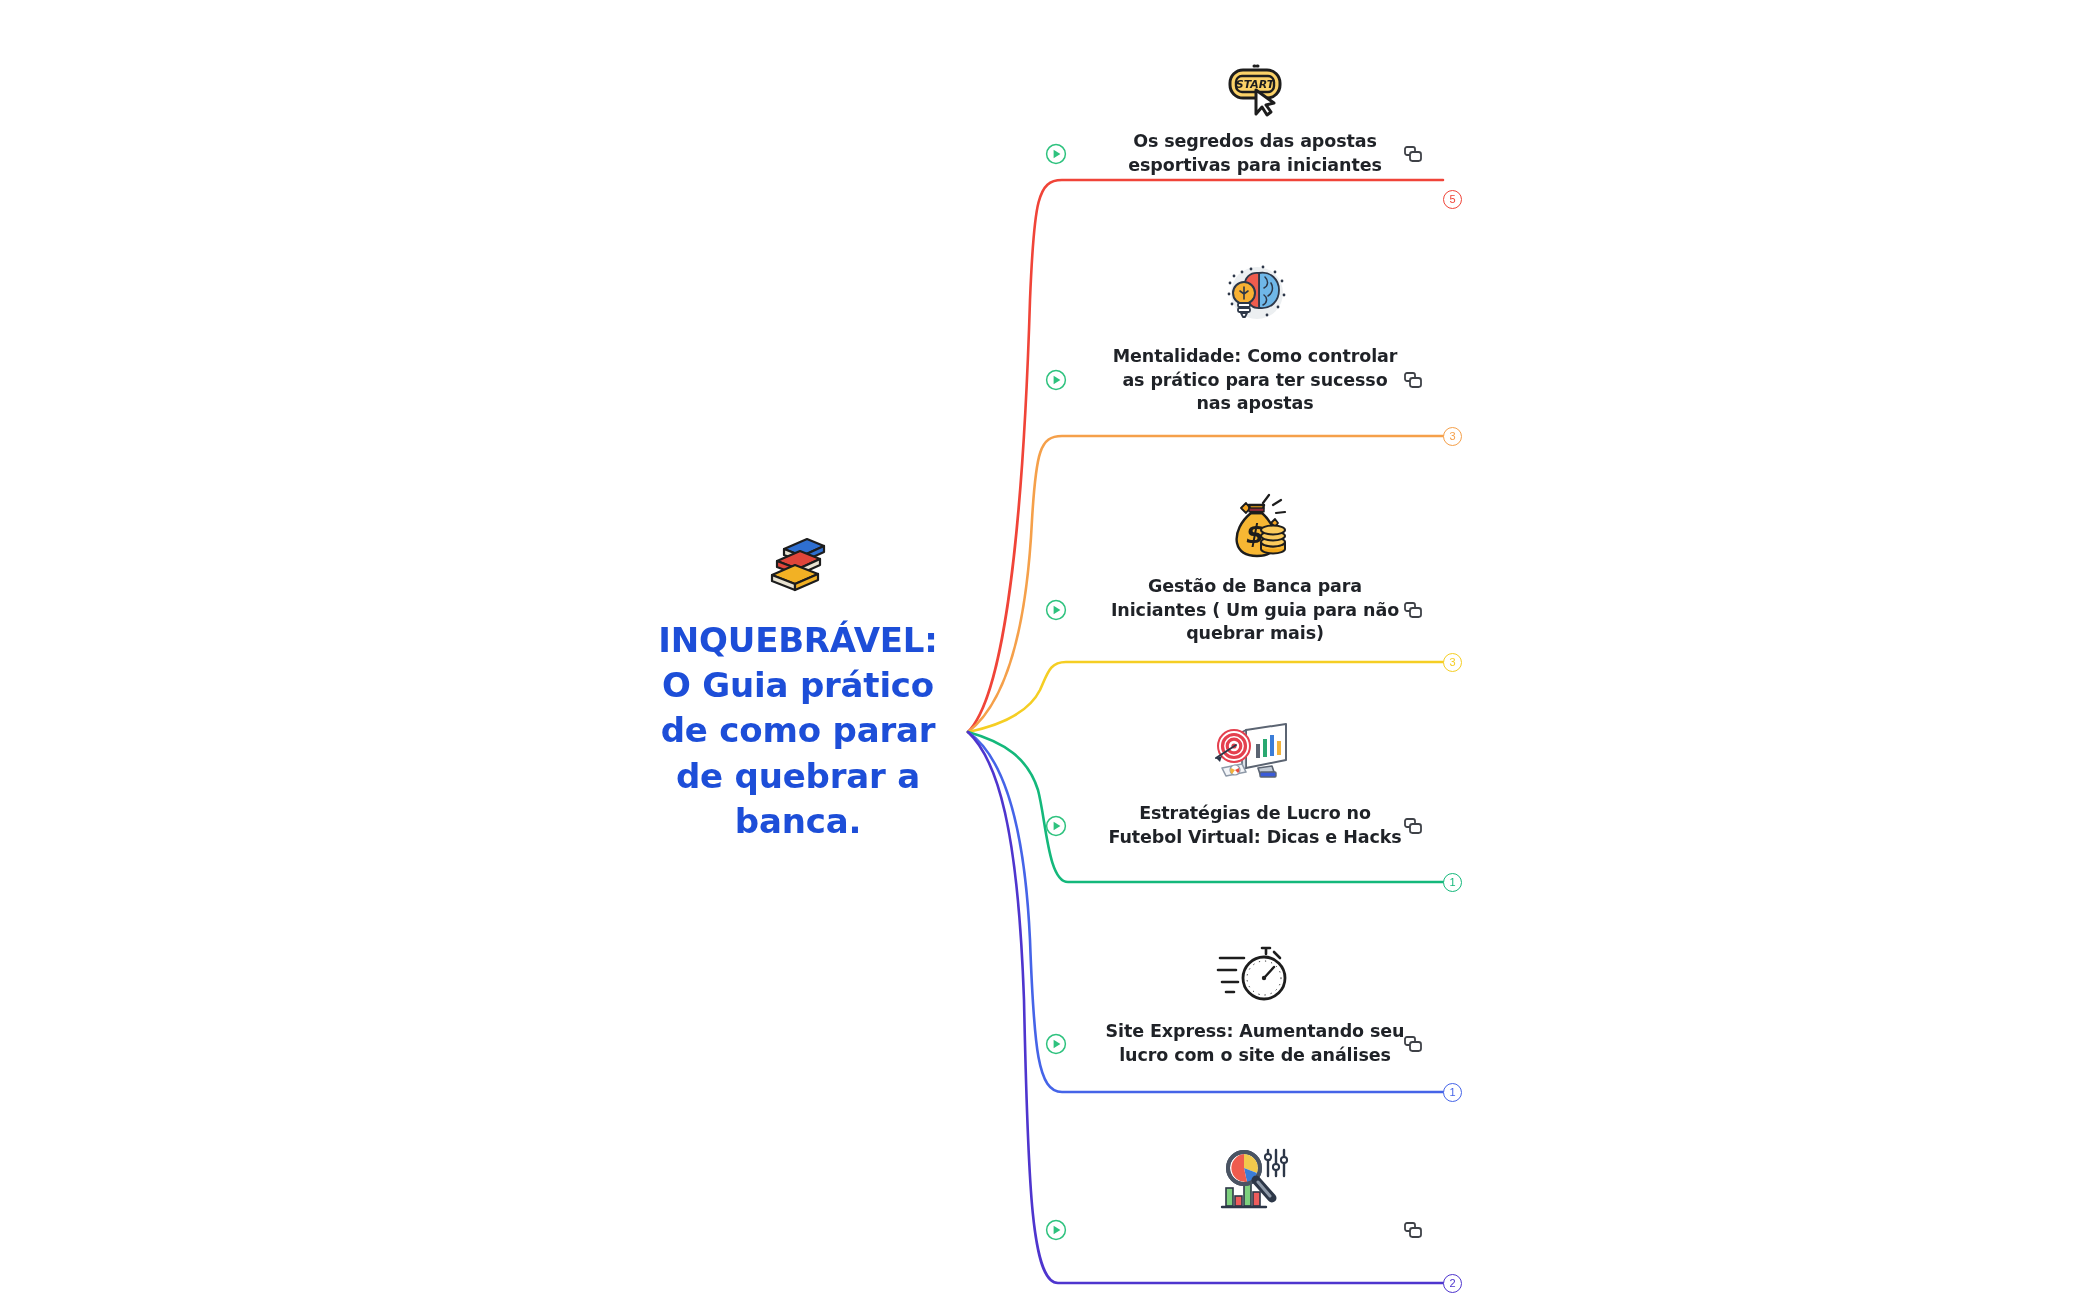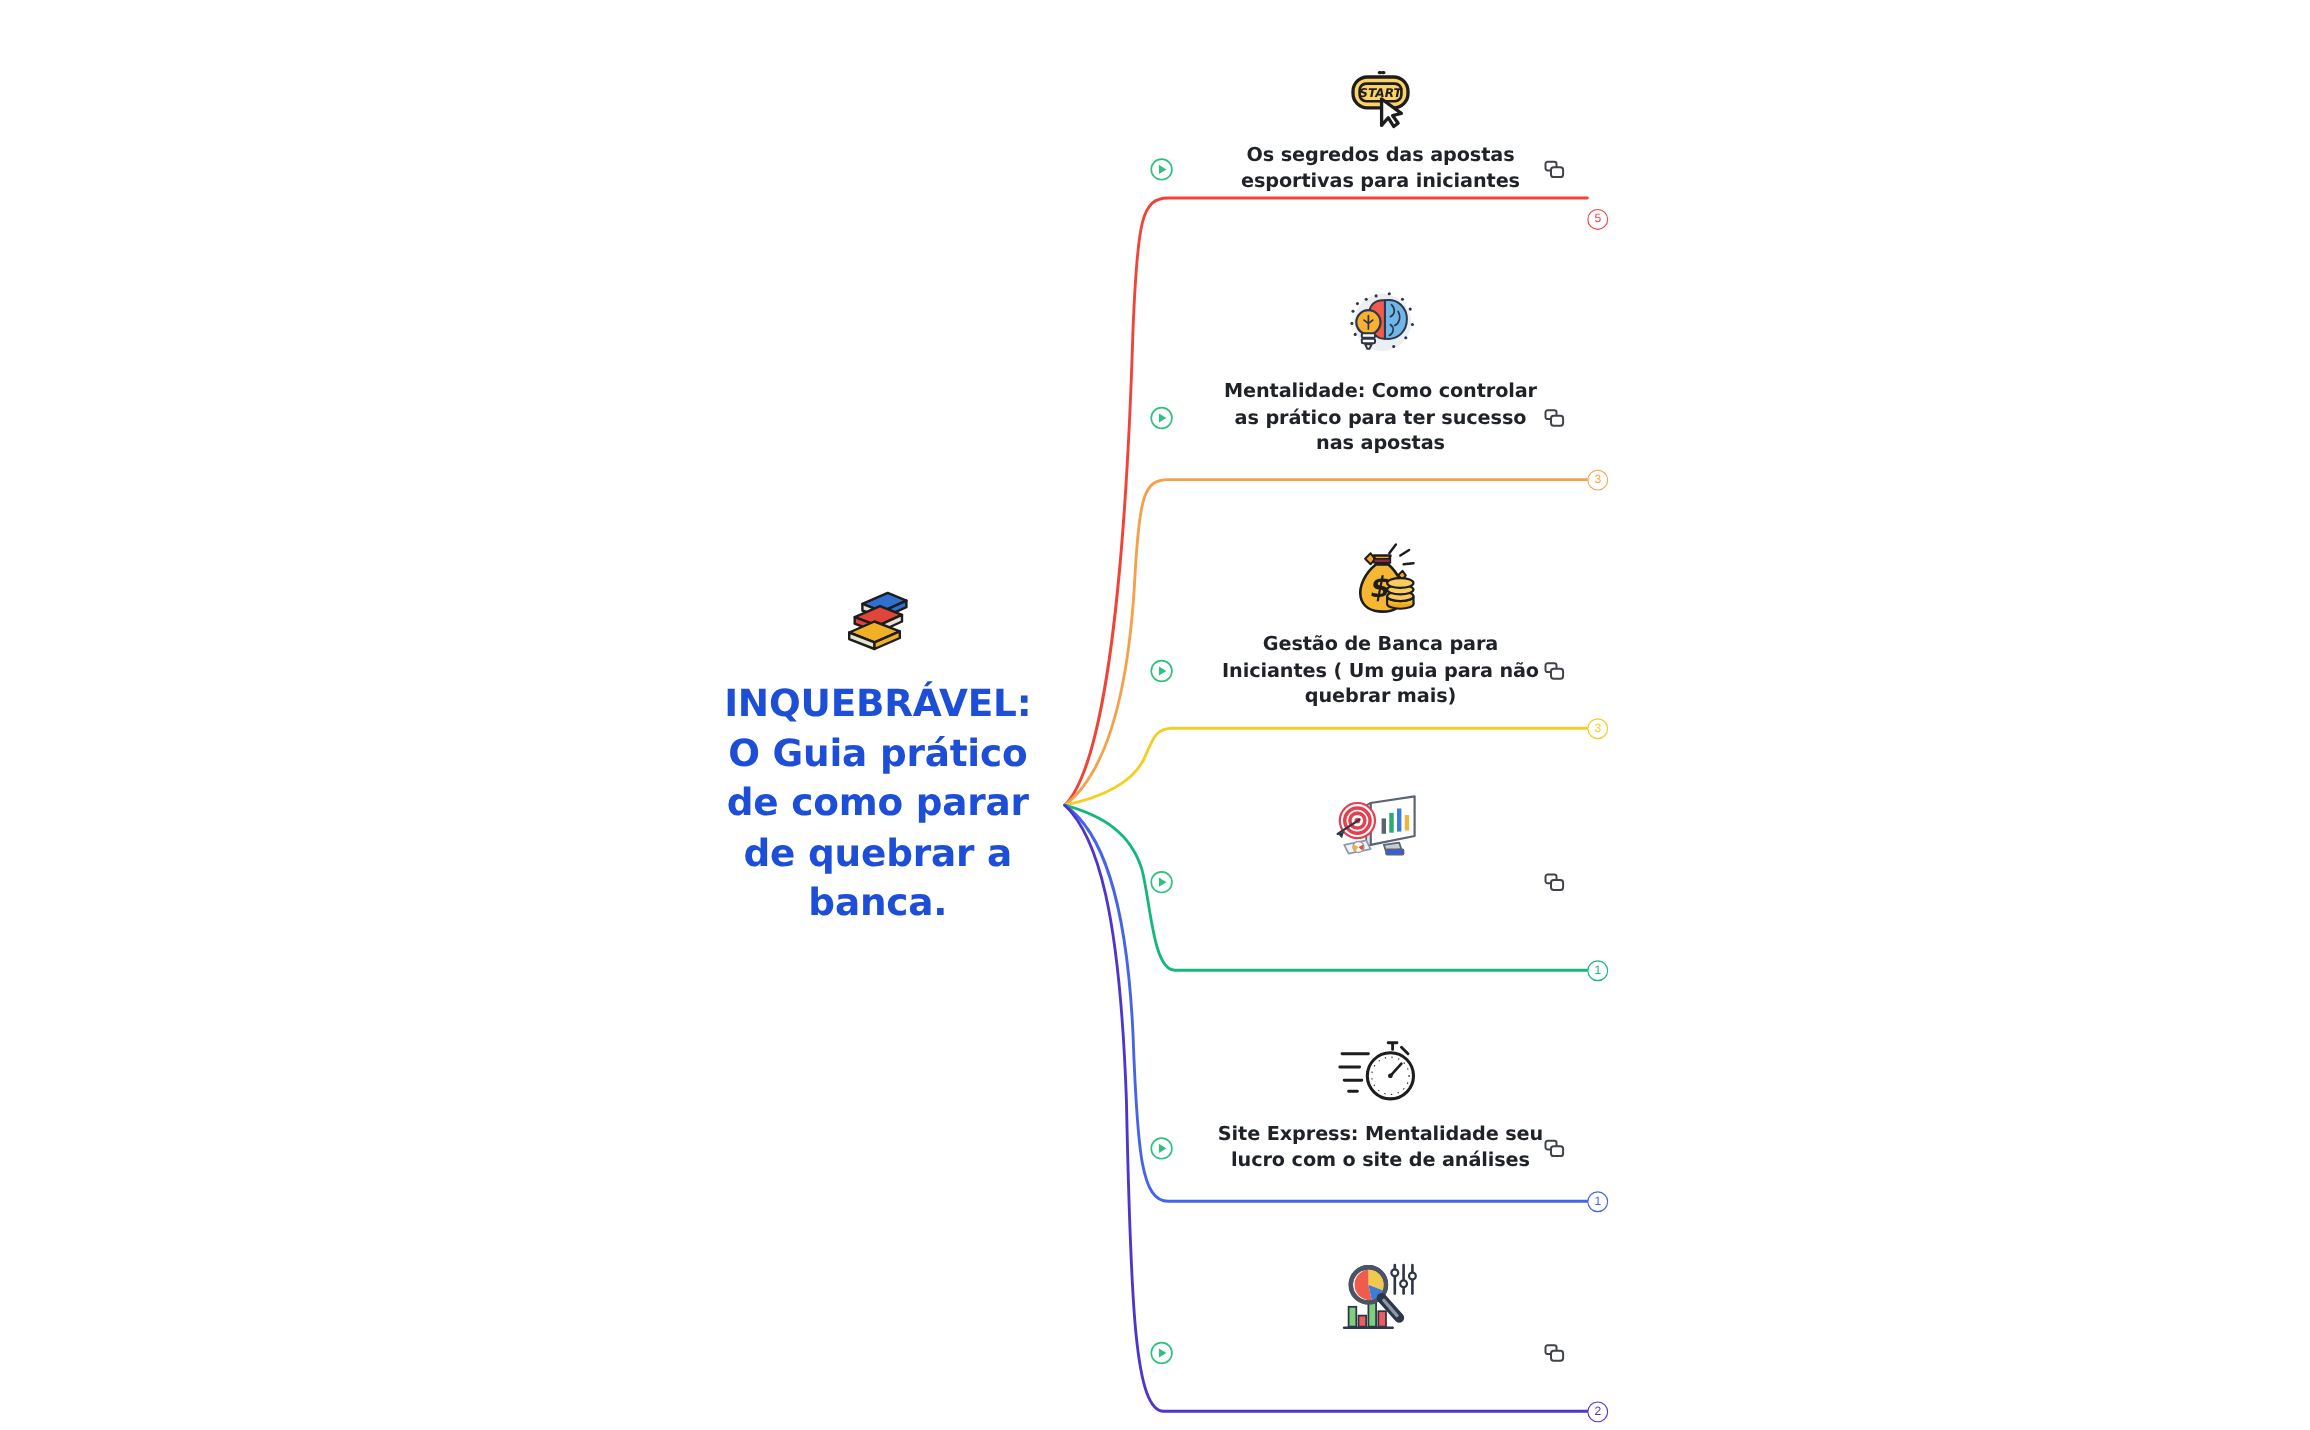--- a/index.html
+++ b/index.html
@@ -316,20 +316,21 @@
         <path d="M4 40 L10 38 L8 44 Z" fill="#2d3748"></path>
       </svg>
     </div>
     <div class="branch-row">
       <span class="play-btn">
         <svg width="22" height="22" viewBox="0 0 22 22">
           <circle cx="11" cy="11" r="9.4" fill="none" stroke="#2EC27E" stroke-width="1.5"></circle>
           <path d="M8.6 6.8 L15.4 11 L8.6 15.2 Z" fill="#2EC27E"></path>
         </svg>
       </span>
+      <span class="branch-label">Estratégias de Lucro no Futebol Virtual: Dicas e Hacks</span>
       <span class="copy-btn">
         <svg width="20" height="20" viewBox="0 0 20 20">
           <rect x="2" y="3" width="10" height="8" rx="2" fill="none" stroke="#3F4248" stroke-width="1.8"></rect>
           <rect x="7" y="8" width="11" height="9" rx="2.4" fill="#ffffff" stroke="#3F4248" stroke-width="1.8"></rect>
         </svg>
       </span>
     </div>
     <span class="badge" style="left:398px; top:161px; color:#14B87B;">
       <span>1</span>
     </span>
@@ -350,21 +351,21 @@
         <circle cx="48" cy="36" r="2.2" fill="#1d1d1d"></circle>
       </svg>
     </div>
     <div class="branch-row">
       <span class="play-btn">
         <svg width="22" height="22" viewBox="0 0 22 22">
           <circle cx="11" cy="11" r="9.4" fill="none" stroke="#2EC27E" stroke-width="1.5"></circle>
           <path d="M8.6 6.8 L15.4 11 L8.6 15.2 Z" fill="#2EC27E"></path>
         </svg>
       </span>
-      <span class="branch-label">Site Express: Mentalidade seu lucro com o site de análises</span>
+      <span class="branch-label">Site Express: Aumentando seu lucro com o site de análises</span>
       <span class="copy-btn">
         <svg width="20" height="20" viewBox="0 0 20 20">
           <rect x="2" y="3" width="10" height="8" rx="2" fill="none" stroke="#3F4248" stroke-width="1.8"></rect>
           <rect x="7" y="8" width="11" height="9" rx="2.4" fill="#ffffff" stroke="#3F4248" stroke-width="1.8"></rect>
         </svg>
       </span>
     </div>
     <span class="badge" style="left:398px; top:153px; color:#4564E8;">
       <span>1</span>
     </span>

